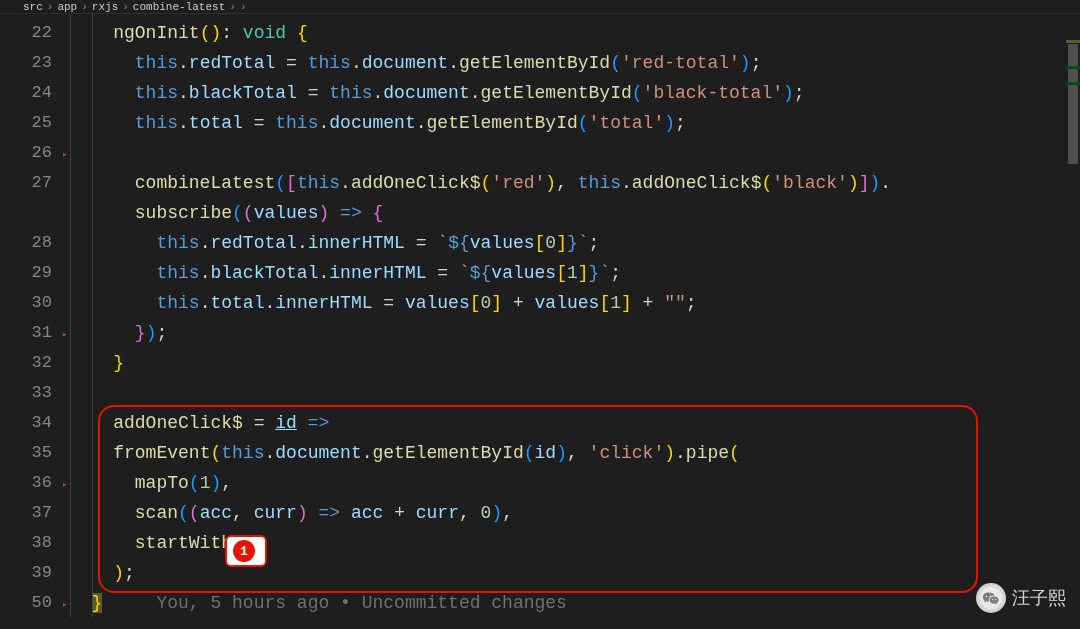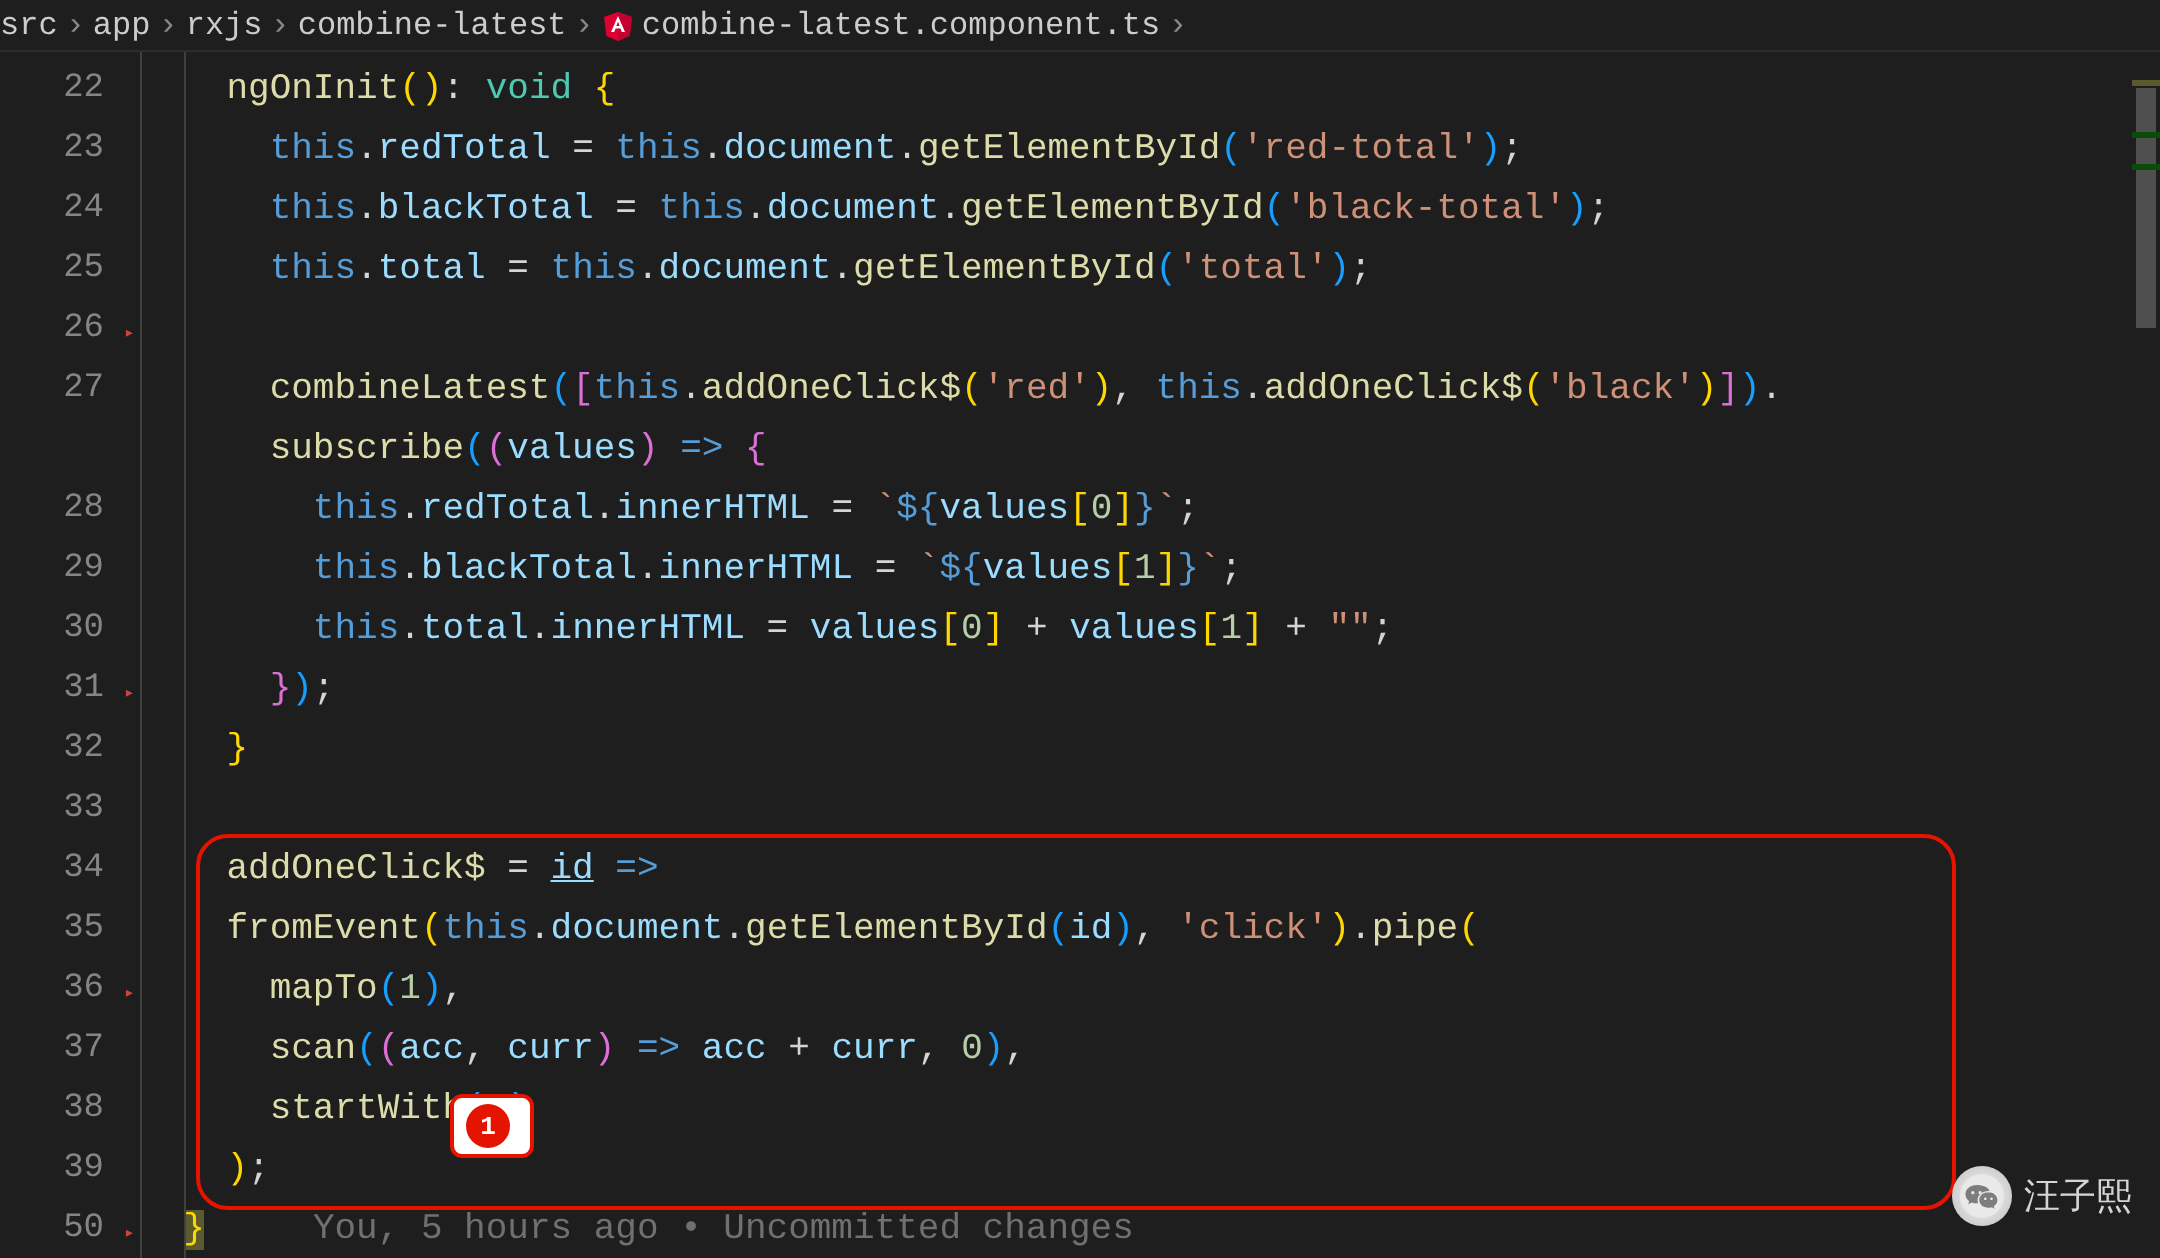--- a/index.html
+++ b/index.html
@@ -17,21 +17,21 @@
     --tmpl:#ce9178;
     --prop:#9cdcfe;
     --breadcrumb:#cccccc;
     --breadcrumb-bg:#1e1e1e;
     --red:#e51400;
     --border:#3c3c3c;
     --gitlens:#8f8f8f;
   }
   *{box-sizing:border-box;font-family:Consolas,'Courier New',monospace}
   body{margin:0;background:var(--bg);color:var(--white);width:1080px;height:629px;overflow:hidden;position:relative}
-  .breadcrumb{display:flex;align-items:center;height:26px;background:var(--breadcrumb-bg);border-bottom:1px solid #2d2d2d;padding:0 0;font-size:16px;color:var(--breadcrumb);gap:4px}
+  .breadcrumb{display:flex;align-items:center;height:14px;background:var(--breadcrumb-bg);border-bottom:1px solid #2d2d2d;padding:0 23px;font-size:11px;color:var(--breadcrumb);gap:4px}
   .bc-item{display:flex;align-items:center;gap:4px;white-space:nowrap}
   .bc-sep{color:#888}
   .bc-sym{display:inline-flex;align-items:center;justify-content:center;width:16px;height:16px}
   .bc-sym svg{width:16px;height:16px}
   .editor{position:relative;display:flex;height:603px}
   .gutter{width:70px;flex:0 0 70px;text-align:right;padding:4px 18px 0 10px;color:var(--gutter);font-size:17px;user-select:none;position:relative}
   .gutter .ln{height:30px;line-height:30px}
   .gutter .marker{position:absolute;left:62px;color:#c44;font-size:9px;transform:translateY(2px)}
   .code{flex:1;padding:4px 0 0 0;font-size:18px;position:relative}
   .line{height:30px;line-height:30px;white-space:pre}
@@ -63,30 +63,20 @@
 
 <div class="breadcrumb">
   <span class="bc-item">src</span>
   <span class="bc-sep">›</span>
   <span class="bc-item">app</span>
   <span class="bc-sep">›</span>
   <span class="bc-item">rxjs</span>
   <span class="bc-sep">›</span>
   <span class="bc-item">combine-latest</span>
   <span class="bc-sep">›</span>
-  <span class="bc-item">
-    <span class="bc-sym">
-      <svg viewBox="0 0 16 16">
-          <polygon points="8,1 15,3.5 13.8,13 8,15.5 2.2,13 1,3.5" fill="#dd0031"></polygon>
-          <polygon points="8,1 8,15.5 13.8,13 15,3.5" fill="#c3002f"></polygon>
-          <path d="M8 3L4.5 11h1.6l.7-1.7h2.4l.7 1.7h1.6L8 3zm-.8 5L8 5.8 8.8 8H7.2z" fill="#fff"></path>
-        </svg>
-    </span>
-    <span>combine-latest.component.ts</span>
-  </span>
   <span class="bc-sep">›</span>
 </div>
 
 <div class="editor">
 
   <div class="gutter">
     <div class="ln">22</div>
     <div class="ln">23</div>
     <div class="ln">24</div>
     <div class="ln">25</div>

